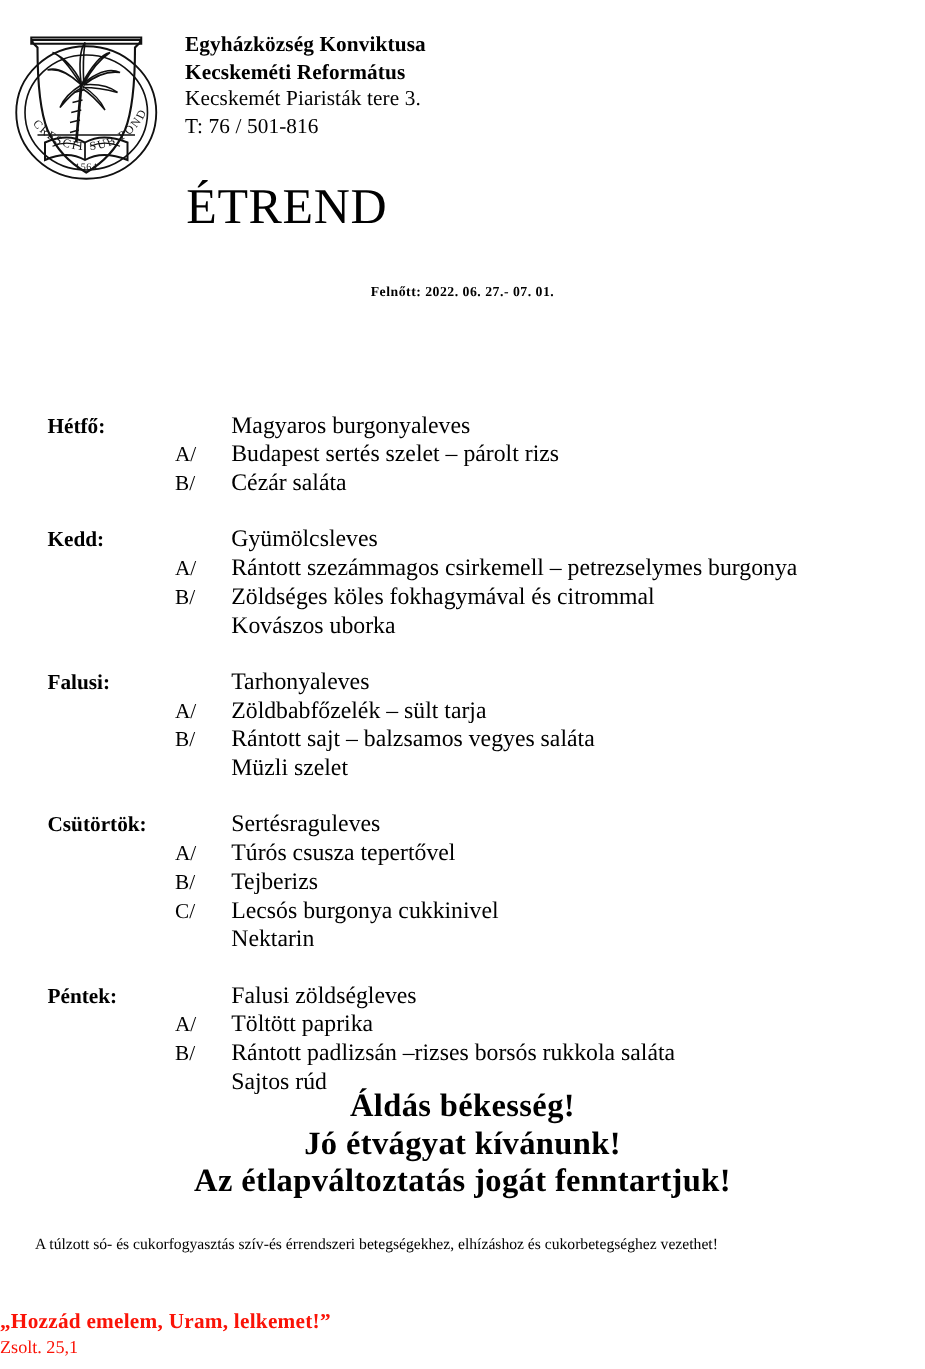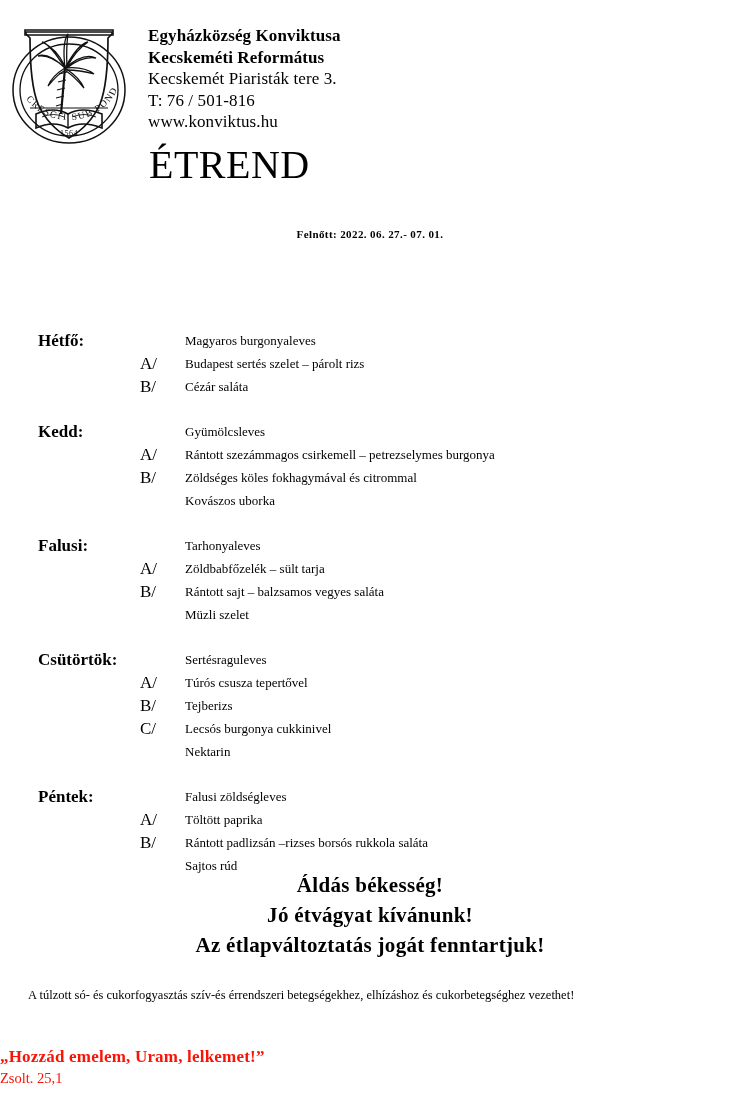--- a/index.html
+++ b/index.html
@@ -99,34 +99,34 @@
     left: 140px;
     top: 0;
     font-size: 17px;
     width: 40px;
     white-space: nowrap;
   }
   .dish {
     position: absolute;
     left: 185px;
     top: 0;
-    font-size: 13px;
+    font-size: 19px;
     white-space: nowrap;
   }
 
   
   .closing {
     position: absolute;
     top: 870px;
     left: 0;
     width: 740px;
     text-align: center;
   }
   .closing-line {
-    font-size: 21px;
+    font-size: 26px;
     font-weight: bold;
     line-height: 30px;
     letter-spacing: 0.3px;
   }
 
   .warning {
     position: absolute;
     top: 985px;
     left: 28px;
     width: 684px;
@@ -197,21 +197,20 @@
         <textPath href="#mottoArc" startOffset="7%">CRESCIT SUB PONDERE PALMA</textPath>
       </text>
     </svg>
   </div>
 
   <div class="org-block">
     <div class="org-line bold">Egyházközség Konviktusa</div>
     <div class="org-line bold">Kecskeméti Református</div>
     <div class="org-line">Kecskemét Piaristák tere 3.</div>
     <div class="org-line">T: 76 / 501-816</div>
-    <div class="org-line">www.konviktus.hu</div>
   </div>
 </div>
 
 <div class="doc-title">ÉTREND</div>
 
 <div class="period">Felnőtt: 2022. 06. 27.- 07. 01.</div>
 
 <div class="menu" id="menu-container">
     <div class="day">
       <div class="row">

